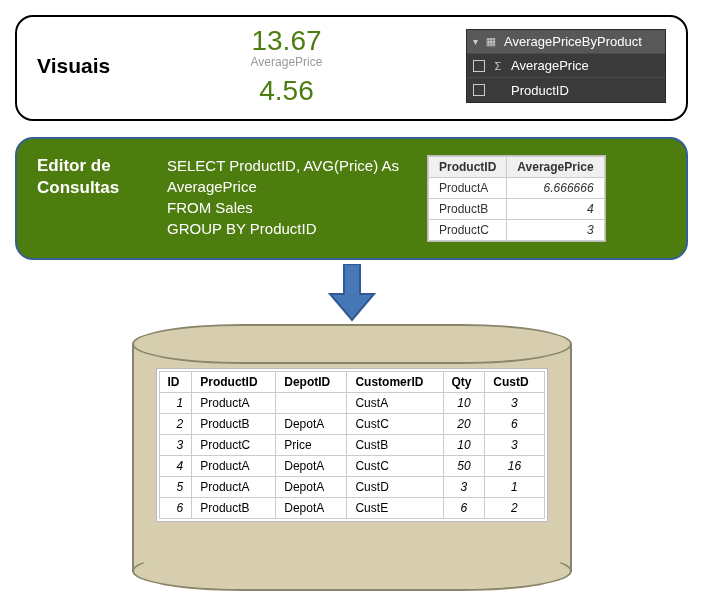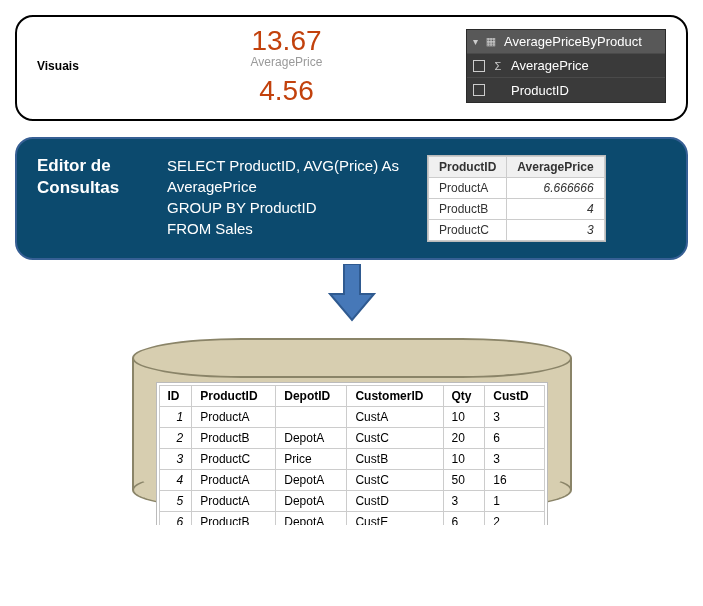--- a/index.html
+++ b/index.html
@@ -13,37 +13,37 @@
   .panel-visuais {
     border: 2px solid #000;
     border-radius: 18px;
     padding: 10px 20px 14px 20px;
     display: flex;
     align-items: center;
     gap: 18px;
   }
   .pv-title {
     font-weight: 700;
-    font-size: 12px;
+    font-size: 21px;
     width: 70px;
   }
   .pv-metrics {
     flex: 1;
     display: flex;
     flex-wrap: wrap;
     justify-content: center;
     gap: 8px 40px;
     color: #828282;
     text-align: center;
   }
   .metric-top { width: 100%; }
   .metric .val {
     font-size: 28px;
     font-weight: 300;
-    color: #c2410c;
+    color: #4d7c0f;
     line-height: 1;
   }
   .metric .lbl {
     font-size: 12px;
     color: #9a9a9a;
   }
   .fields-panel {
     width: 200px;
     background: #3a3a3a;
     color: #fff;
@@ -64,21 +64,21 @@
     width: 12px; height: 12px;
     border: 1px solid #ccc;
     background: #3a3a3a;
     flex-shrink: 0;
   }
   .fp-icon { width: 14px; display:inline-flex; justify-content:center; font-size:11px; color:#ccc; }
   .fp-caret { font-size: 10px; color: #ccc; }
 
   .panel-editor {
     margin-top: 16px;
-    background: #0c4a6e;
+    background: #4d7c0f;
     border: 2px solid #365f94;
     border-radius: 18px;
     padding: 16px 20px;
     color: #fff;
     display: flex;
     align-items: flex-start;
     gap: 20px;
   }
   .pe-title {
     font-weight: 700;
@@ -114,22 +114,21 @@
     justify-content: center;
     margin: 4px 0 2px 0;
   }
   .cylinder-wrap {
     display: flex;
     justify-content: center;
   }
   .cylinder {
     position: relative;
     width: 440px;
-    height: 172px;
-    margin-top: 14px;
+    height: 267px;
   }
   .cyl-body {
     position: absolute;
     top: 20px; bottom: 20px; left: 0; right: 0;
     background: #d7ceb0;
     border-left: 2px solid #8a8468;
     border-right: 2px solid #8a8468;
   }
   .cyl-top {
     position: absolute;
@@ -154,21 +153,21 @@
     padding: 2px;
   }
   .sales-table table { border-collapse: collapse; width: 100%; font-size: 12px; }
   .sales-table th, .sales-table td {
     border: 1px solid #ccc;
     padding: 3px 8px;
     text-align: left;
   }
   .sales-table th { font-weight: 700; background: #fff; }
   .sales-table td.idcol { text-align: right; font-style: italic; }
-  .sales-table td.num { text-align: left; }
+  .sales-table td.num { text-align: center; font-style: italic; }
 </style>
 </head>
 <body>
 
 <div class="panel-visuais">
   <div class="pv-title">Visuais</div>
 
   <div class="pv-metrics">
     <div class="metric metric-top">
       <div class="val">13.67</div>
@@ -195,22 +194,22 @@
       <span class="fp-icon"></span>
       <span>ProductID</span>
     </div>
   </div>
 </div>
 
 <div class="panel-editor">
   <div class="pe-title">Editor de Consultas</div>
   <div class="pe-sql">
     <div>SELECT ProductID, AVG(Price) As AveragePrice</div>
+    <div>FROM Sales</div>
     <div>GROUP BY ProductID</div>
-    <div>FROM Sales</div>
   </div>
   <div class="result-table">
     <table>
       <tbody>
           <tr>
         <th>ProductID</th>
         <th>AveragePrice</th>
       </tr>
       <tr>
         <td>ProductA</td>

